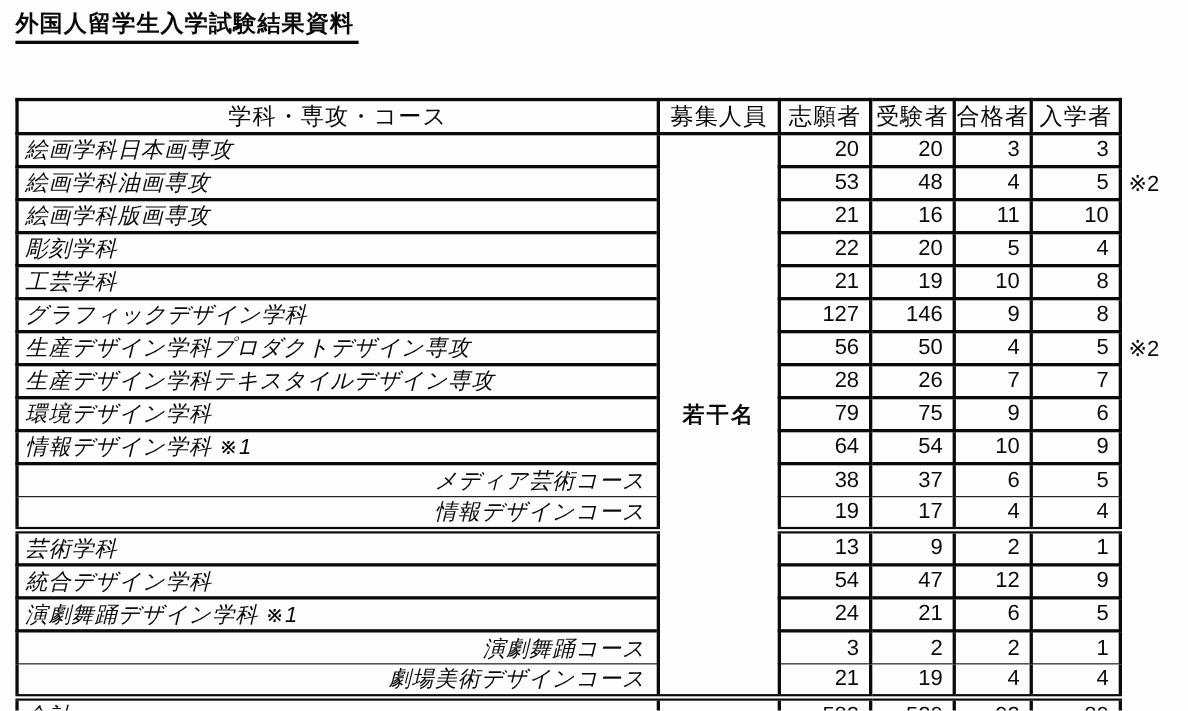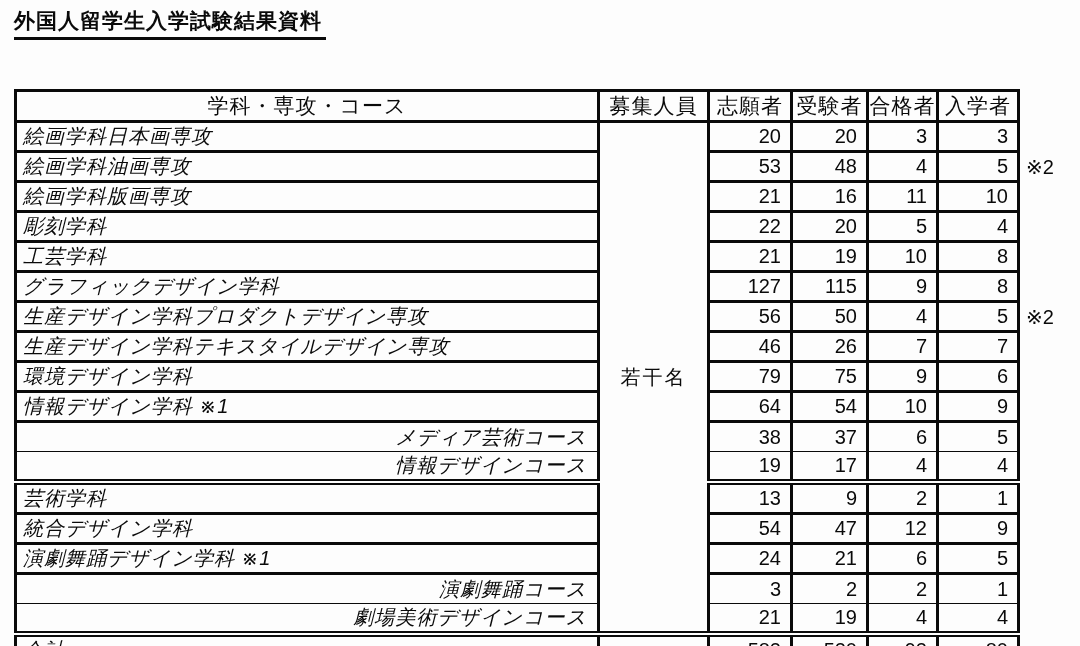--- a/index.html
+++ b/index.html
@@ -54,20 +54,21 @@
   td.name-cell {
     text-align: left;
     padding-left: 6px;
     letter-spacing: 1px;
     font-style: italic;
   }
   td.capacity-cell {
     text-align: center;
     vertical-align: middle;
     letter-spacing: 2px;
+    font-weight: bold;
   }
   td.num-cell {
     text-align: right;
     padding-right: 9px;
     position: relative;
   }
   
   tr.row-sub td {
     border-top: 1px solid #0a0a0a;
     border-bottom: 1px solid #0a0a0a;
@@ -162,34 +163,34 @@
         <tr class="row-main">
           <td class="name-cell">工芸学科</td>
           <td class="num-cell"><span>21</span></td>
           <td class="num-cell"><span>19</span></td>
           <td class="num-cell"><span>10</span></td>
           <td class="num-cell"><span>8</span></td>
         </tr>
         <tr class="row-main">
           <td class="name-cell">グラフィックデザイン学科</td>
           <td class="num-cell"><span>127</span></td>
-          <td class="num-cell"><span>115</span></td>
+          <td class="num-cell"><span>146</span></td>
           <td class="num-cell"><span>9</span></td>
           <td class="num-cell"><span>8</span></td>
         </tr>
         <tr class="row-main">
           <td class="name-cell">生産デザイン学科プロダクトデザイン専攻</td>
           <td class="num-cell"><span>56</span></td>
           <td class="num-cell"><span>50</span></td>
           <td class="num-cell"><span>4</span></td>
           <td class="num-cell"><span>5</span><span class="note-mark">※2</span></td>
         </tr>
         <tr class="row-main">
           <td class="name-cell">生産デザイン学科テキスタイルデザイン専攻</td>
-          <td class="num-cell"><span>46</span></td>
+          <td class="num-cell"><span>28</span></td>
           <td class="num-cell"><span>26</span></td>
           <td class="num-cell"><span>7</span></td>
           <td class="num-cell"><span>7</span></td>
         </tr>
         <tr class="row-main">
           <td class="name-cell">環境デザイン学科</td>
           <td class="num-cell"><span>79</span></td>
           <td class="num-cell"><span>75</span></td>
           <td class="num-cell"><span>9</span></td>
           <td class="num-cell"><span>6</span></td>

